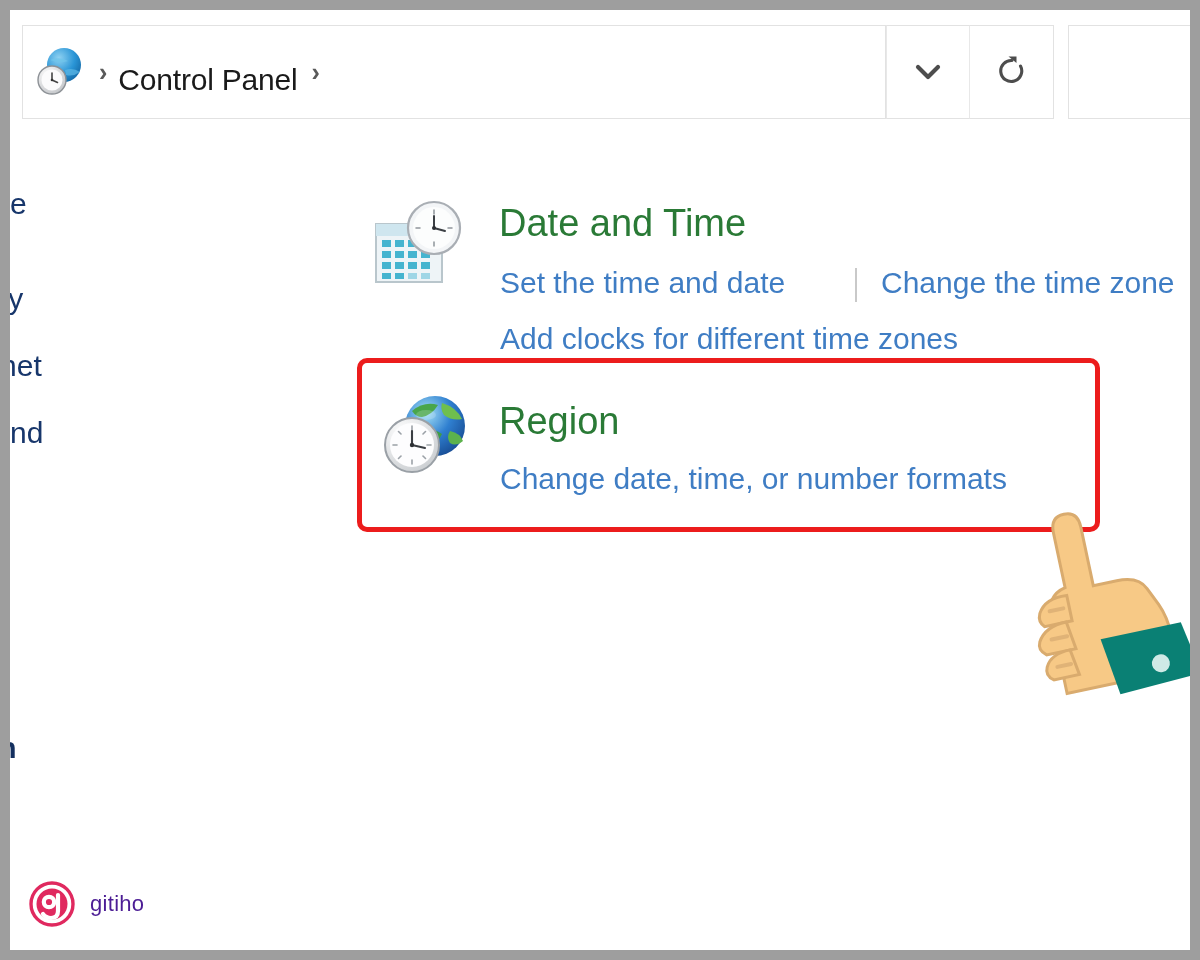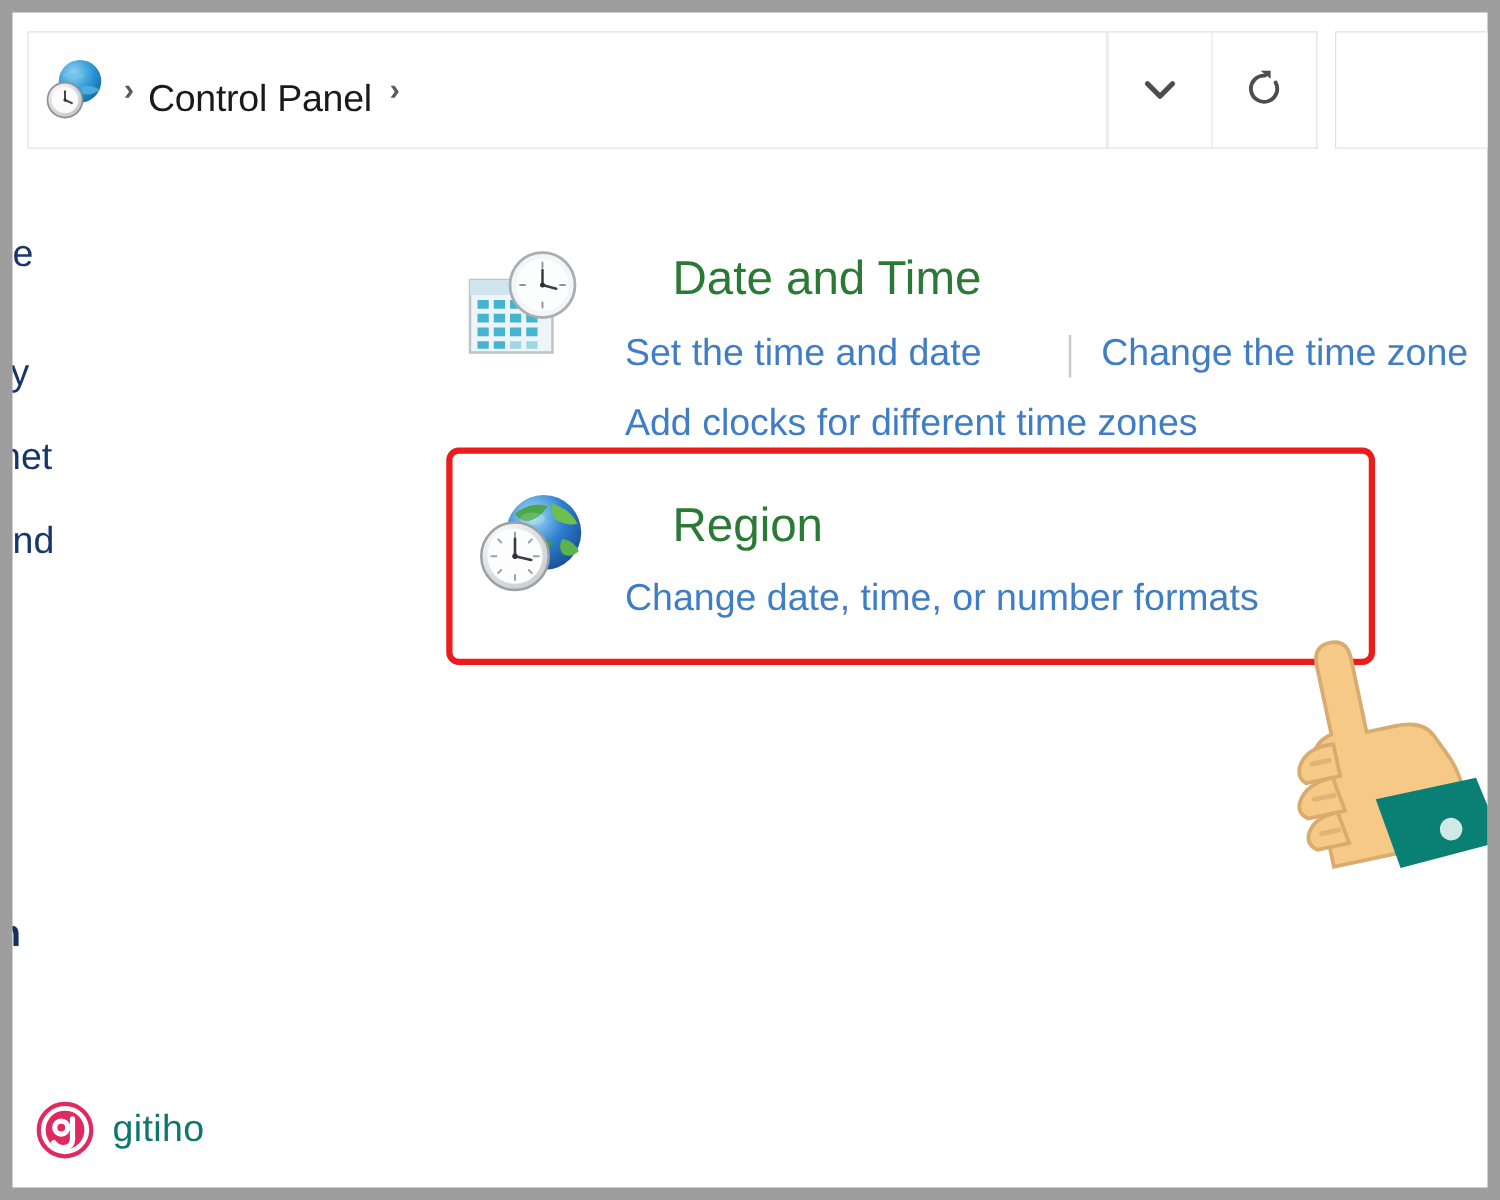--- a/index.html
+++ b/index.html
@@ -105,21 +105,20 @@
   
   #content { position: absolute; left: 0; top: 0; }
 
   .cat-icon { position: absolute; }
 
   .cat-title {
     position: absolute;
     color: #2a7a36;
     font-size: 38px;
     white-space: nowrap;
-    margin-left: 39px;
   }
   .cat-link {
     position: absolute;
     color: #3f7dc4;
     font-size: 30px;
     white-space: nowrap;
     text-align: right;
   }
   .link-divider {
     position: absolute;
@@ -152,22 +151,22 @@
   
   #gitiho-logo {
     position: absolute;
     left: 18px;
     bottom: 22px;
     display: flex;
     align-items: center;
     gap: 14px;
   }
   #gitiho-wordmark {
-    color: #0f766e;
-    font-size: 30px;
+    color: #4c1d95;
+    font-size: 22px;
     letter-spacing: 0.3px;
   }
 </style>
 </head>
 <body>
 
 <div id="screenshot-frame">
   <div id="window-surface">
 
     <div id="addressbar">

